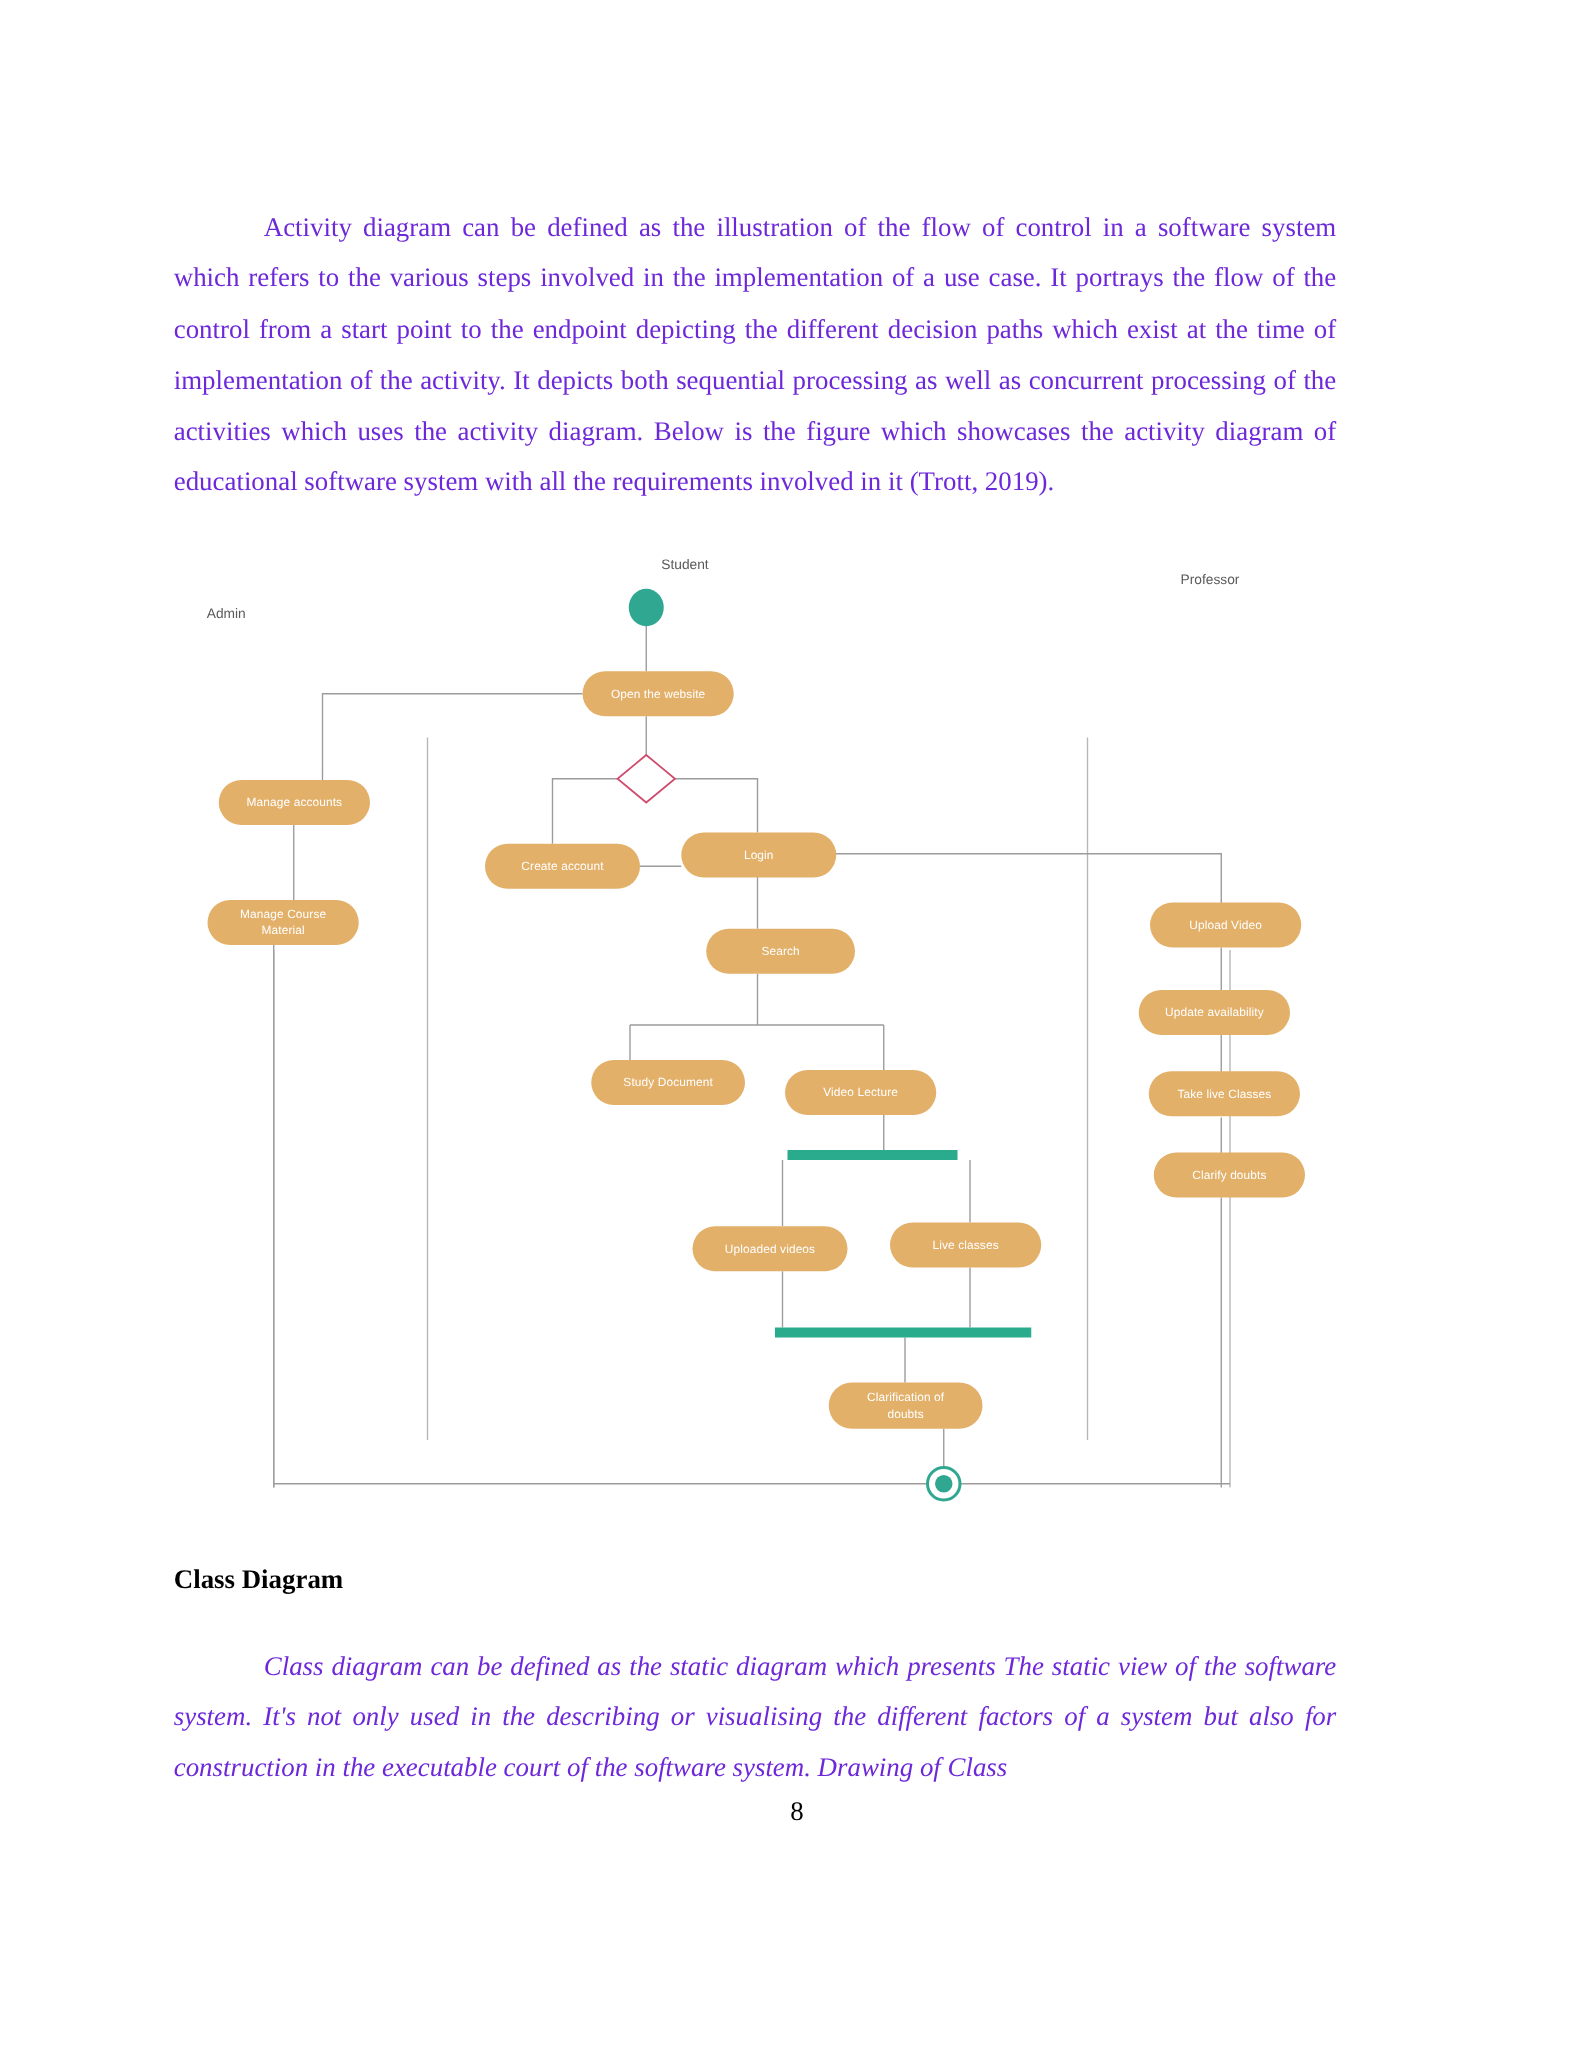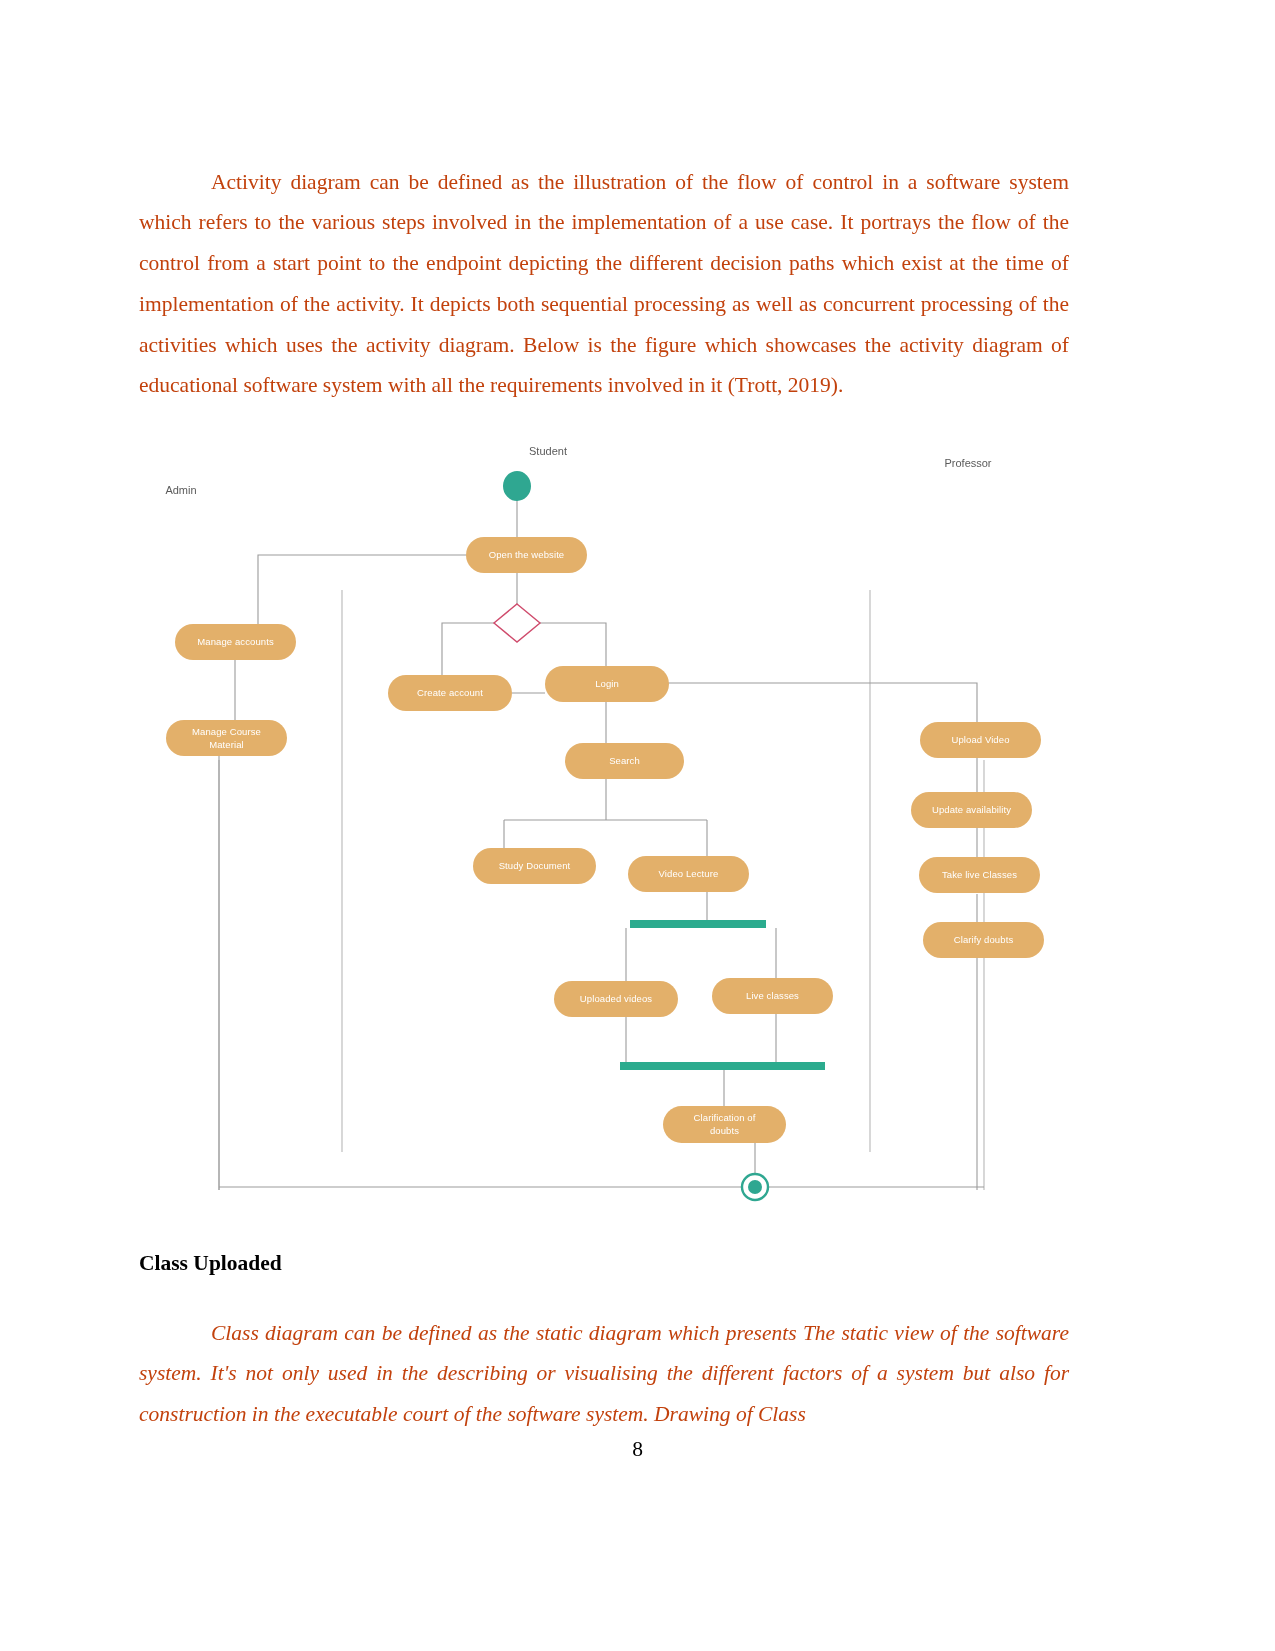--- a/index.html
+++ b/index.html
@@ -24,21 +24,21 @@
   }
   .body-text {
     position: absolute;
     left: 139px;
     width: 930px;
     font-family: "Liberation Serif", serif;
     font-size: 21.5px;
     line-height: 40.8px;
     text-align: justify;
     text-justify: inter-word;
-    color: #c2410c;
+    color: #6d28d9;
   }
   .indent { text-indent: 72px; }
 
   #para-activity { top: 140px; }
   #heading-class { top: 1251px; left: 139px; font-weight: bold; font-size: 21.5px; position: absolute; }
   #para-class { top: 1291px; font-style: italic; }
 
   .page-number {
     position: absolute;
     top: 1437px;
@@ -235,18 +235,18 @@
         <text class="node-label" x="844.5" y="510.5">Clarify doubts</text>
       </g>
 
       <text class="lane-label" x="409" y="25">Student</text>
       <text class="lane-label" x="42" y="64">Admin</text>
       <text class="lane-label" x="829" y="37">Professor</text>
 
     </svg>
   </div>
 
-  <div id="heading-class">Class Uploaded</div>
+  <div id="heading-class">Class Diagram</div>
 
   <p class="body-text indent" id="para-class">Class diagram can be defined as the static diagram which presents The static view of the software system. It's not only used in the describing or visualising the different factors of a system but also for construction in the executable court of the software system. Drawing of Class</p>
 
   <div class="page-number">8</div>
 </div>
 
 </body></html>

